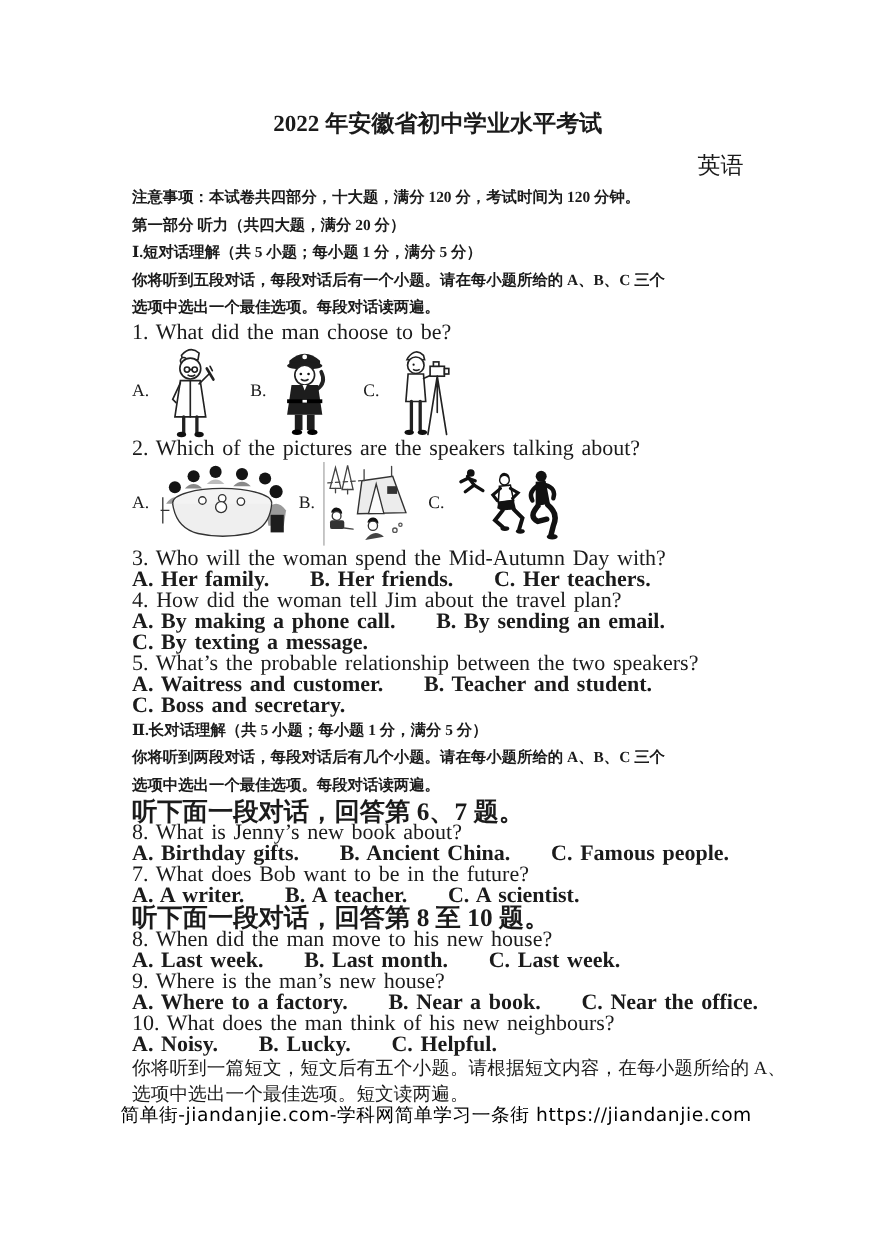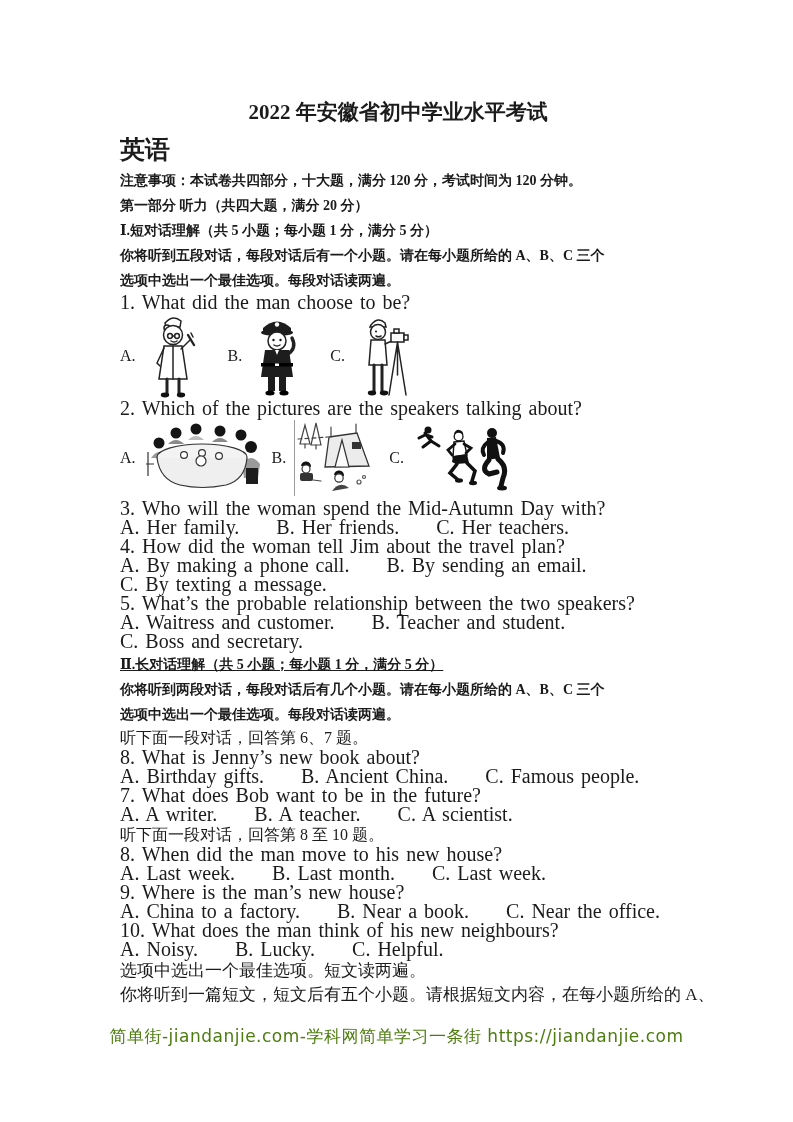--- a/index.html
+++ b/index.html
@@ -3,42 +3,42 @@
 <meta charset="utf-8">
 <style>
   html,body { margin:0; padding:0; background:#ffffff; }
   .page {
     position:relative; width:711px; height:1122px; background:#ffffff;
     font-family:"Liberation Serif","DejaVu Serif",serif; color:#1b1b1b;
     overflow:hidden;
   }
   .content { position:absolute; left:120px; top:97px; width:556px; }
   .title   { font-size:21px; line-height:30px; font-weight:700; text-align:center; }
-  .subject { font-size:25px; line-height:30px; font-weight:700; text-align:left; margin-top:8px; }
+  .subject { font-size:21px; line-height:30px; font-weight:400; text-align:right; margin-top:8px; }
   .bold-cjk{ font-size:14px; line-height:25px; font-weight:700; white-space:nowrap; }
-  .note    { font-size:16px; line-height:21px; white-space:nowrap; }
+  .note    { font-size:23px; line-height:21px; white-space:nowrap;font-weight:bold; }
   .note24  { font-size:17px; line-height:24px; white-space:nowrap; }
   .en      { font-size:20px; line-height:19px; word-spacing:2px; white-space:nowrap; }
-  .opts span { margin-right:30px; }
+  .opts span { margin-right:30px;font-weight:bold; }
   .opts span:last-child { margin-right:0; }
   .notice  { margin-top:3px; }
-  .s2head  { margin-top:1px;text-decoration:underline; }
+  .s2head  { margin-top:1px; }
   .s3head  { margin-top:3px; }
   .img-row { display:flex; align-items:center; }
   .row1 { height:86px; margin:1px 0 0 0; }
   .row2 { height:78px; margin:1px 0 2px 0; }
   .img-label { font-size:16px; margin-right:8px; }
   .pic { flex:0 0 auto; }
   .mr28 { margin-right:28px; } .mr26 { margin-right:26px; }
   .mr10 { margin-right:10px; } .mr16 { margin-right:16px; }
   .camp-border { border-left:1px solid #9a9a9a; }
   .footer {
-    position:absolute; left:0; top:1025px; width:793px; text-align:center;
+    position:absolute; left:0; top:1002px; width:793px; text-align:center;
     font-family:"DejaVu Sans","Liberation Sans",sans-serif;
-    font-size:17px; color:#4d7c0f; letter-spacing:0.5px;
+    font-size:17px; color:#000000; letter-spacing:0.5px;
   }
 </style>
 </head>
 <body>
 
 <div class="page">
   <div class="content">
 
     <div class="title">2022 年安徽省初中学业水平考试</div>
     <div class="subject">英语</div>
@@ -252,34 +252,34 @@
 
       <div class="en">8. When did the man move to his new house?</div>
       <div class="en opts">
         <span>A. Last week.</span>
         <span>B. Last month.</span>
         <span>C. Last week.</span>
       </div>
 
       <div class="en">9. Where is the man’s new house?</div>
       <div class="en opts">
-        <span>A. China to a factory.</span>
+        <span>A. Where to a factory.</span>
         <span>B. Near a book.</span>
         <span>C. Near the office.</span>
       </div>
 
       <div class="en">10. What does the man think of his new neighbours?</div>
       <div class="en opts">
         <span>A. Noisy.</span>
         <span>B. Lucky.</span>
         <span>C. Helpful.</span>
       </div>
     </section>
 
     <section>
+      <div class="note24">你将听到一篇短文，短文后有五个小题。请根据短文内容，在每小题所给的 A、B、C 三个</div>
       <div class="note24">选项中选出一个最佳选项。短文读两遍。</div>
-      <div class="note24">你将听到一篇短文，短文后有五个小题。请根据短文内容，在每小题所给的 A、B、C 三个</div>
     </section>
 
   </div>
 
   <div class="footer">简单街-jiandanjie.com-学科网简单学习一条街 https://jiandanjie.com</div>
 </div>
 
 </body></html>

